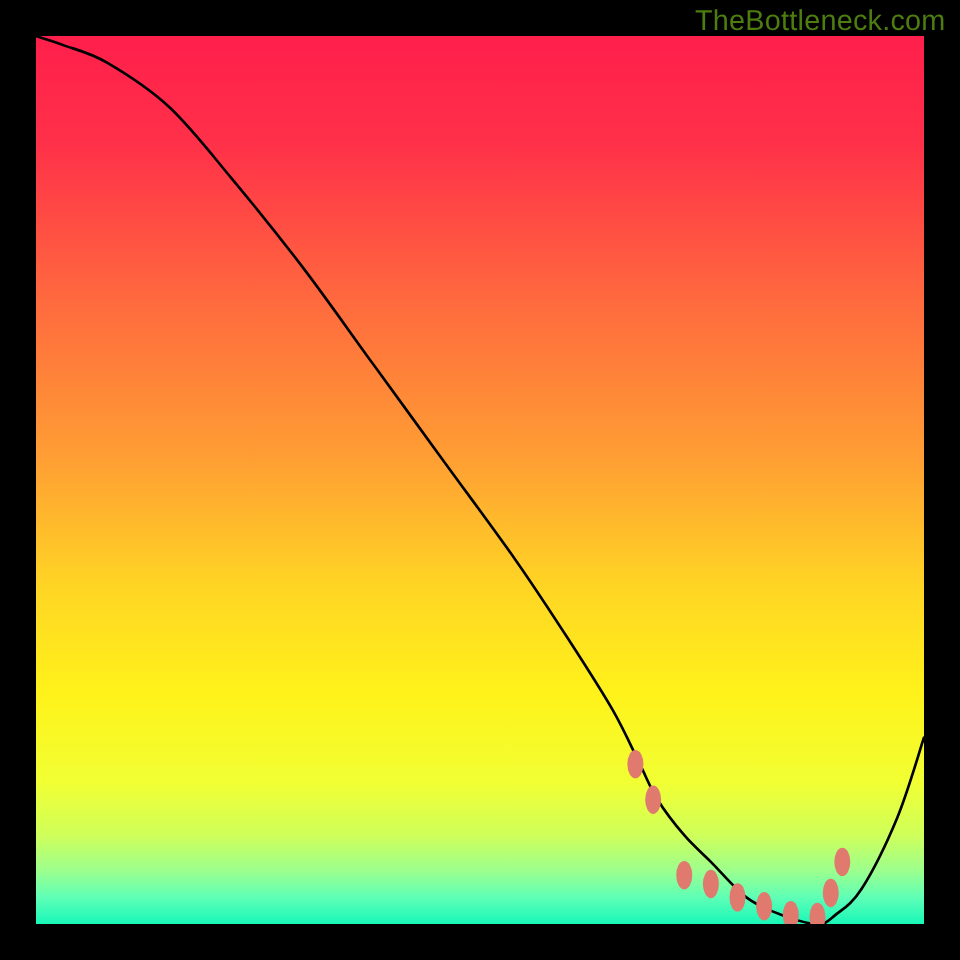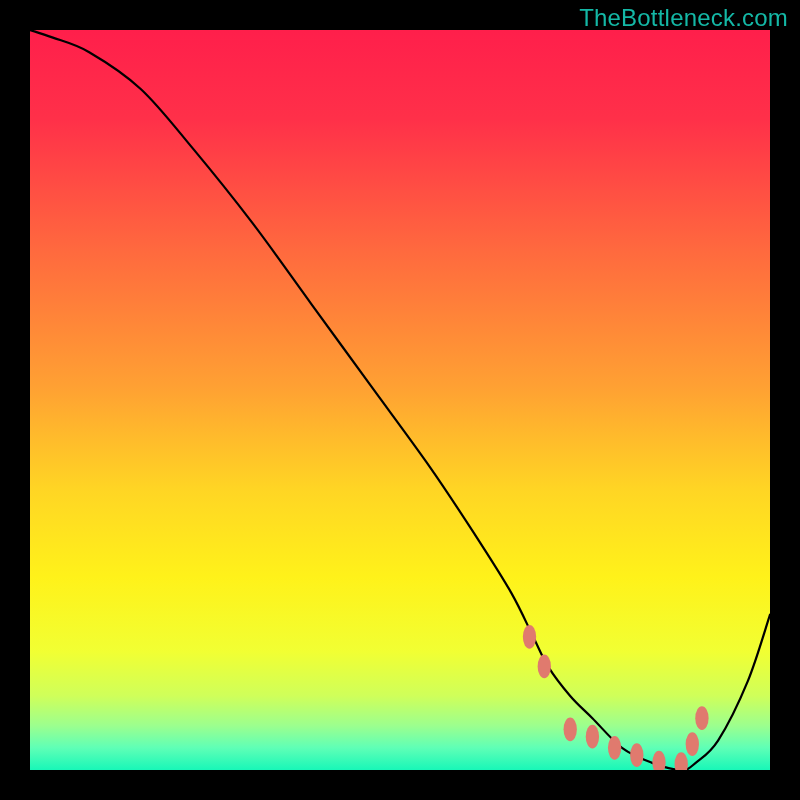--- a/index.html
+++ b/index.html
@@ -14,21 +14,21 @@
   .frame {
     position: relative;
     width: 800px;
     height: 800px;
     background: #000;
   }
   .watermark {
     position: absolute;
     top: 4px;
     right: 12px;
-    color: #14b8a6;
+    color: #4d7c0f;
     font-size: 24px;
     font-weight: 500;
     letter-spacing: 0.2px;
     z-index: 50;
   }
   .plot-outer {
     position: absolute;
     left: 30px;
     top: 30px;
     width: 740px;

